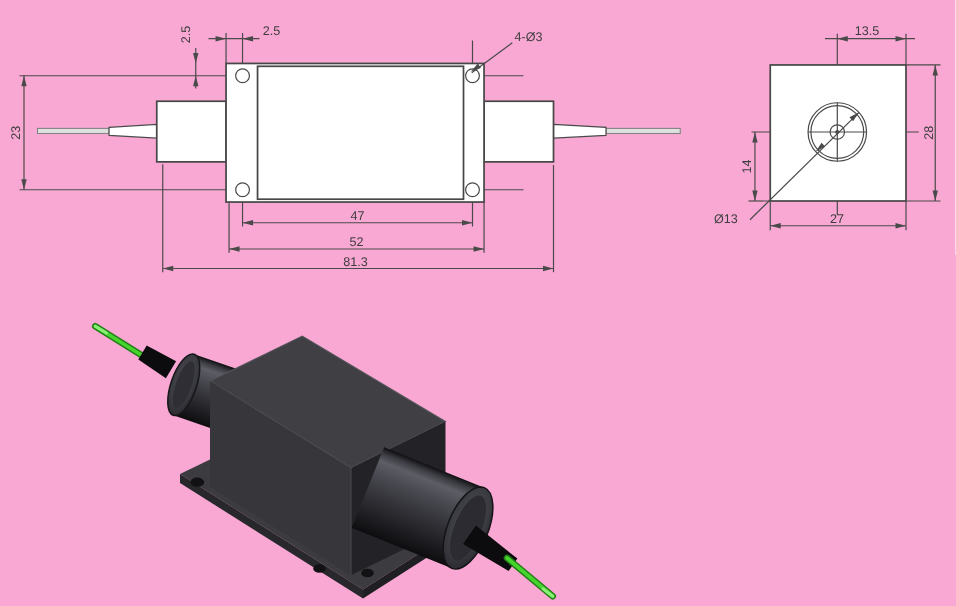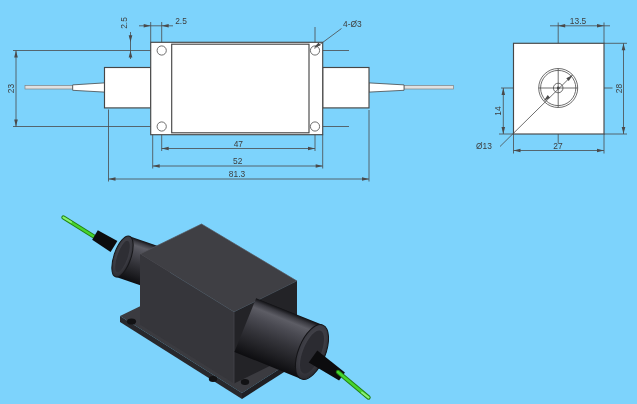--- a/index.html
+++ b/index.html
@@ -1,16 +1,16 @@
 <!DOCTYPE html>
 <html><head>
 <meta charset="utf-8">
 <style>
   html,body{margin:0;padding:0;background:#fff;}
-  #stage{position:relative;width:637px;height:404px;background:#7dd3fc;overflow:hidden;}
+  #stage{position:relative;width:637px;height:404px;background:#f9a8d4;overflow:hidden;}
   svg{display:block;}
   .tline{stroke:#4a4a4a;fill:none;stroke-width:0.8;}
   .tline2{stroke:#474747;fill:none;stroke-width:1.15;}
   .fillwhite{fill:#ffffff;}
   .arrow{fill:#4a4a4a;stroke:none;}
   .dim-text{font-family:"Liberation Sans",sans-serif;font-size:8.4px;fill:#3d3d3d;}
 </style>
 </head>
 <body>
 

